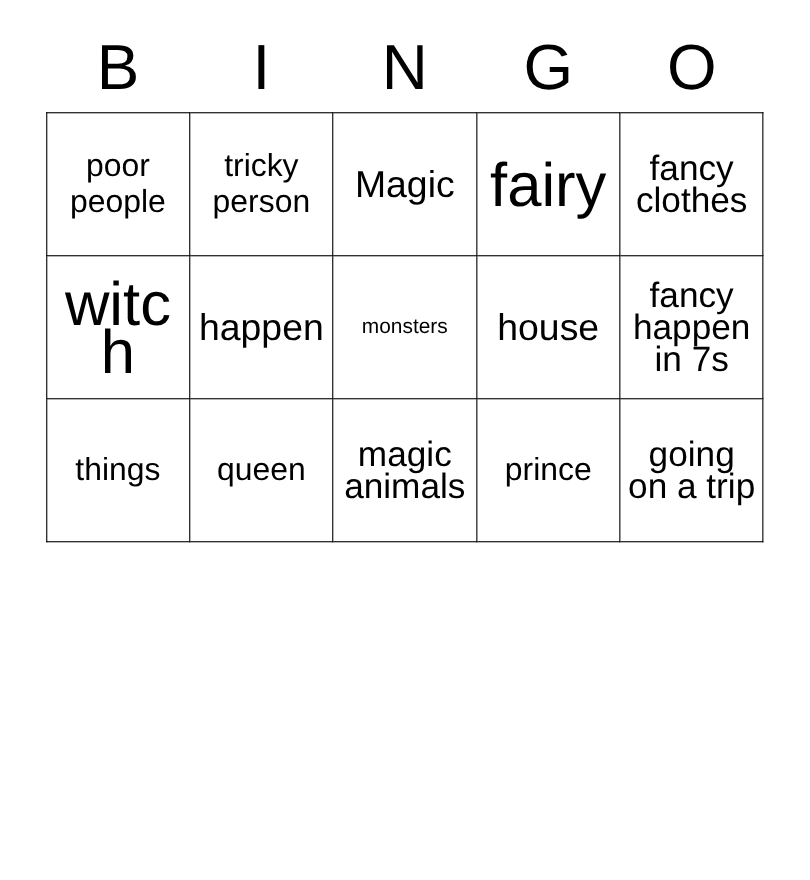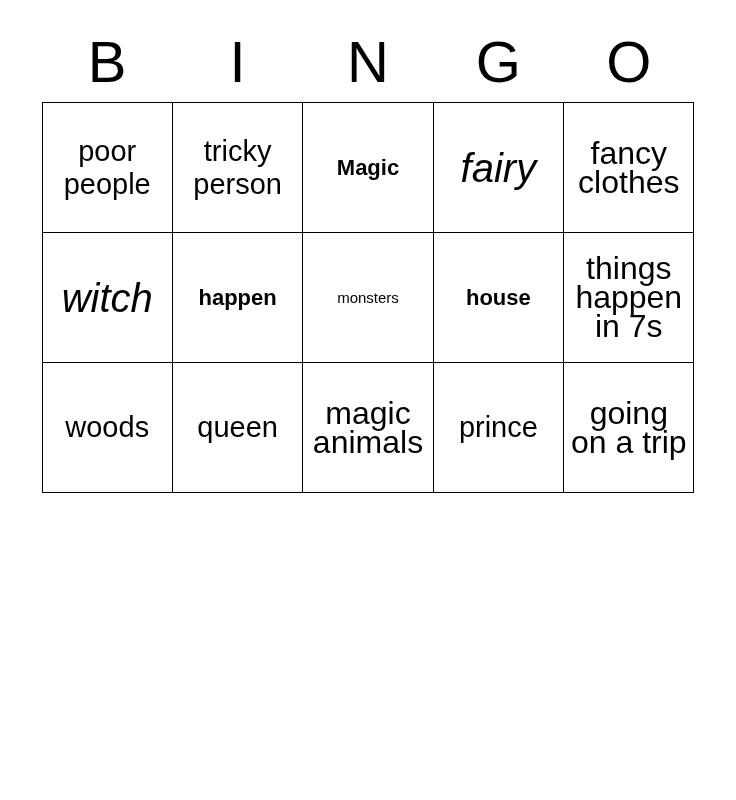--- a/index.html
+++ b/index.html
@@ -50,25 +50,25 @@
     height: 130px;
     text-align: center;
     vertical-align: middle;
     padding: 2px 4px;
     box-sizing: border-box;
     font-family: "Liberation Sans", sans-serif;
     color: #000;
     word-wrap: break-word;
     overflow: hidden;
   }
-  .sz-xl { font-size: 40px; line-height: 44px; font-style: italic; }
-  .sz-lg { font-size: 22px; line-height: 38px; font-weight: bold; }
+  .sz-xl { font-size: 56px; line-height: 44px; }
+  .sz-lg { font-size: 34px; line-height: 38px; }
   .sz-md { font-size: 29px; line-height: 33px; }
   .sz-sm { font-size: 32px; line-height: 29px; }
-  .sz-xs { font-size: 15px; line-height: 26px; }
+  .sz-xs { font-size: 19px; line-height: 26px; }
 </style>
 </head>
 <body>
 
 <div class="card">
 
   <div class="header-row">
     <div class="header-cell">B</div>
     <div class="header-cell">I</div>
     <div class="header-cell">N</div>
@@ -83,24 +83,24 @@
         <td class="sz-md">tricky person</td>
         <td class="sz-lg">Magic</td>
         <td class="sz-xl">fairy</td>
         <td class="sz-sm">fancy clothes</td>
       </tr>
       <tr>
         <td class="sz-xl">witch</td>
         <td class="sz-lg">happen</td>
         <td class="sz-xs">monsters</td>
         <td class="sz-lg">house</td>
-        <td class="sz-sm">things happen in 7s</td>
+        <td class="sz-sm">fancy happen in 7s</td>
       </tr>
       <tr>
-        <td class="sz-md">woods</td>
+        <td class="sz-md">things</td>
         <td class="sz-md">queen</td>
         <td class="sz-sm">magic animals</td>
         <td class="sz-md">prince</td>
         <td class="sz-sm">going on a trip</td>
       </tr>
     </tbody>
   </table>
 
 </div>
 

